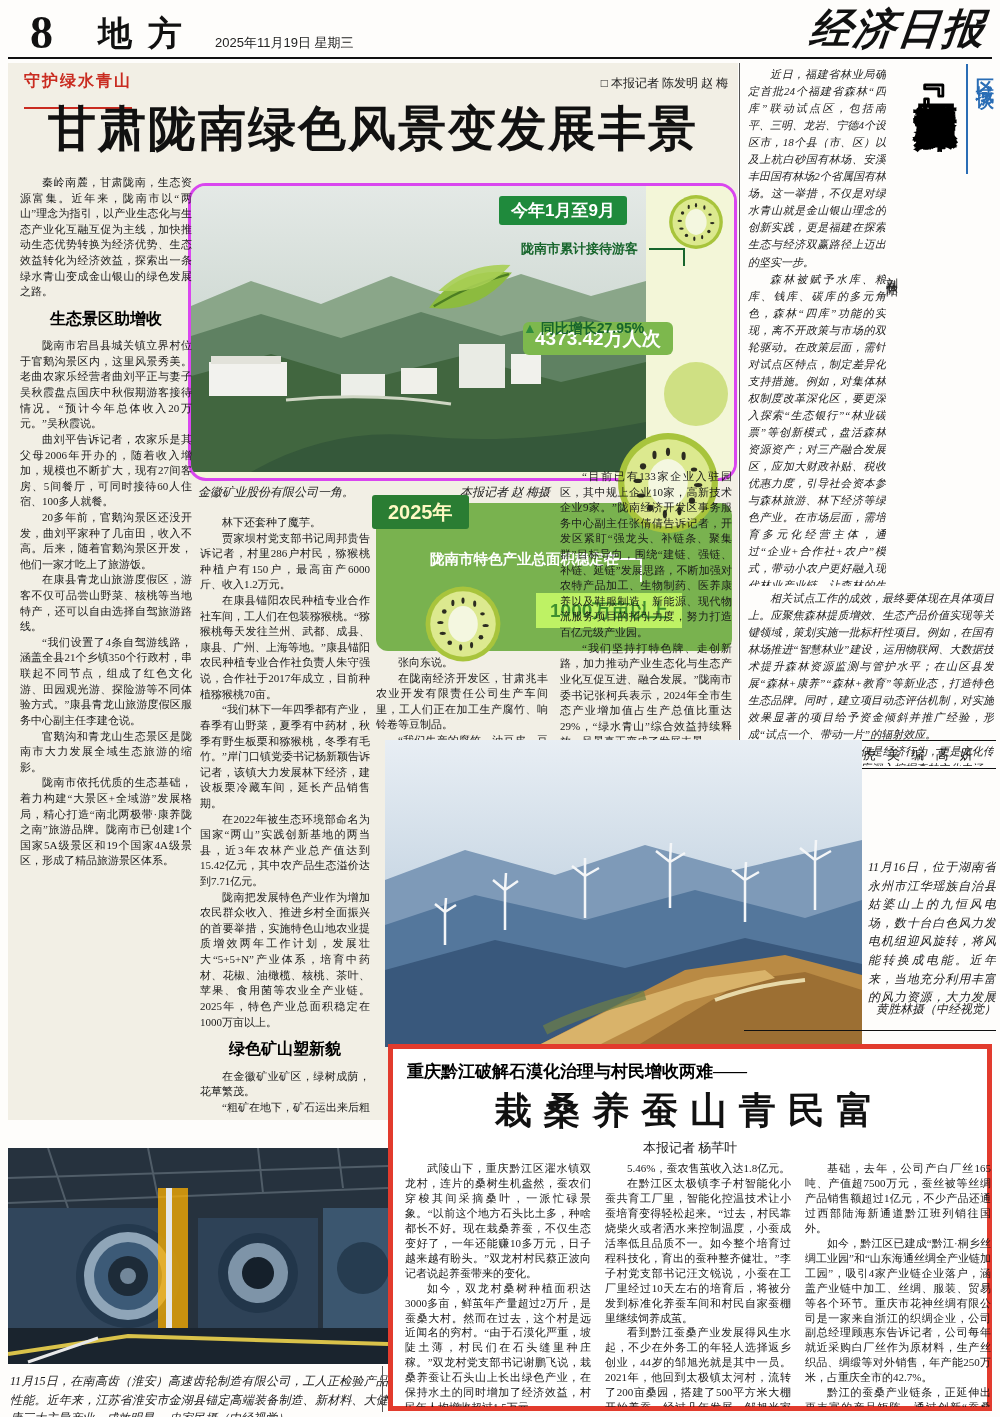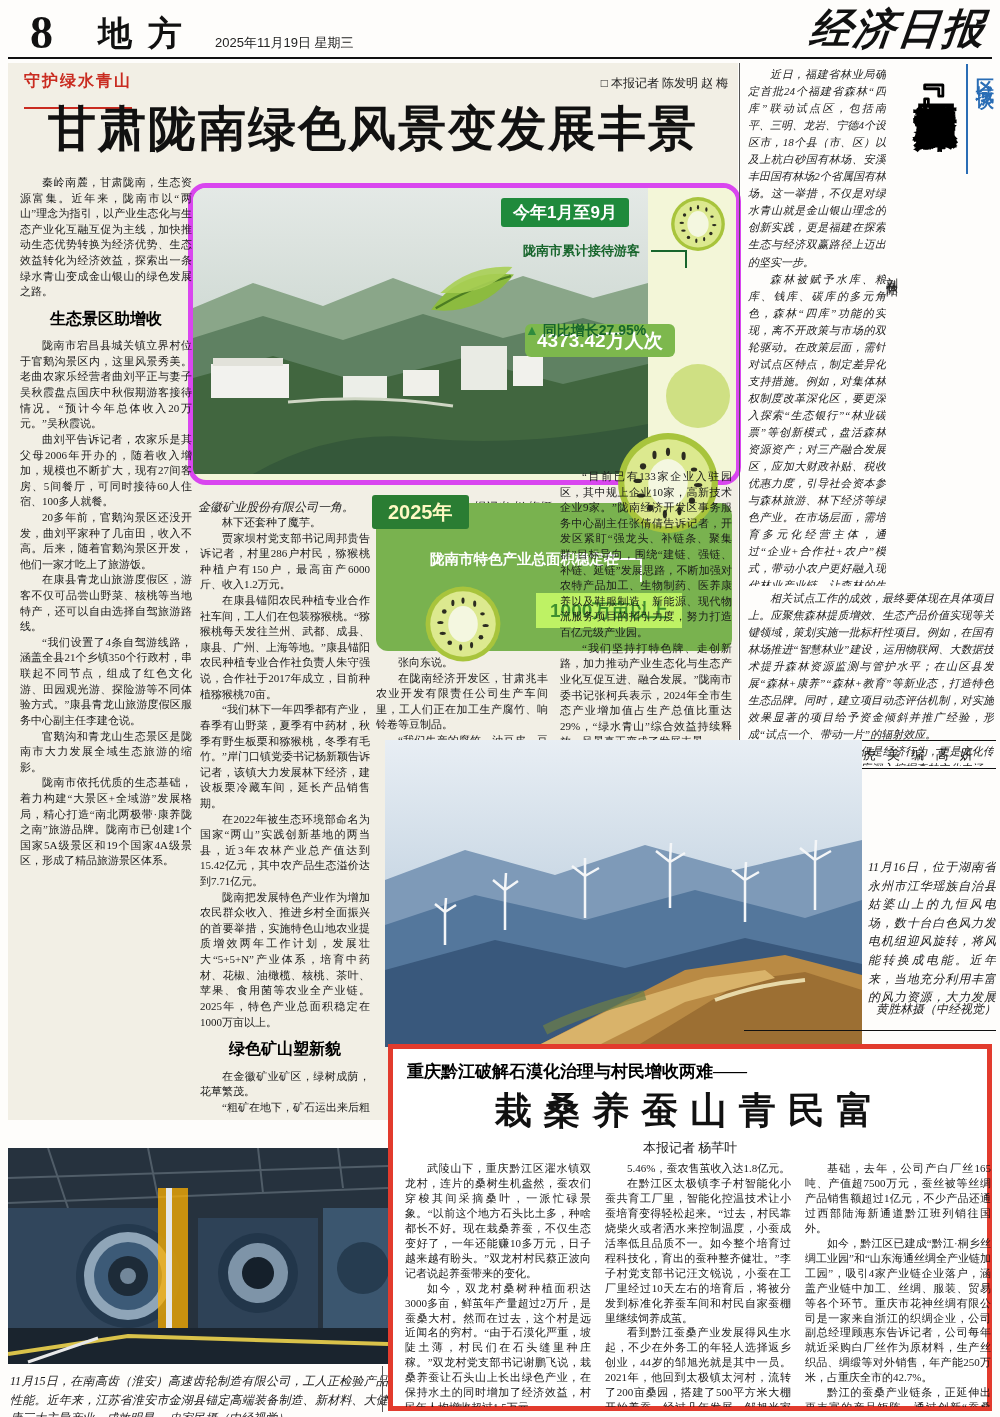--- a/index.html
+++ b/index.html
@@ -10,26 +10,26 @@
   .pagenum{font:bold 46px/1 "Liberation Serif",serif;}
   .section{font:bold 34px/1 "Liberation Sans",sans-serif;letter-spacing:16px;}
   .date{font:13px/1 "Liberation Sans",sans-serif;color:#222;}
   .masthead{font:bold italic 42px/1 "Liberation Serif",serif;transform:skewX(-6deg);letter-spacing:2px;}
   .hrule{background:#111;}
   
   .panel{background:#f2efe5;}
   .kicker{font:bold 16px/1.2 "Liberation Serif",serif;color:#c92b20;border-bottom:2px solid #c92b20;padding-bottom:17px;letter-spacing:2px;}
   .mainbyline{font:12px/1 "Liberation Serif",serif;color:#222;}
   .mainhead{font:bold 48px/1.1 "Liberation Sans",sans-serif;letter-spacing:2px;text-align:center;width:100%;}
-  .caption{font:italic 12px/1.5 "Liberation Serif",serif;color:#222;margin-top:15px;}
+  .caption{font:italic 12px/1.5 "Liberation Serif",serif;color:#222;}
   .col{font:11px/1.42 "Liberation Serif",serif;text-align:justify;overflow:hidden;color:#1a1a1a;}
   .col p{margin:0;text-indent:2em;}
   .col p.sub{text-indent:0;text-align:center;font:bold 16px/2.4 "Liberation Sans",sans-serif;color:#000;}
   
-  .photoframe{border:5px solid #d946ef;border-radius:18px;overflow:hidden;background:#f3f6d8;}
+  .photoframe{border:3px solid #d946ef;border-radius:18px;overflow:hidden;background:#f3f6d8;}
   .ig-badge{background:#1f8a3c;color:#fff;font:bold 17px/1 "Liberation Sans",sans-serif;padding:6px 12px;border-radius:3px;}
   .ig-label{color:#17652c;font:bold 13px/1.2 "Liberation Sans",sans-serif;}
   .ig-pill{background:#7db84d;color:#fff;font:bold 19px/1 "Liberation Sans",sans-serif;padding:7px 12px;border-radius:6px;margin-top:44px;}
   .ig-growth{color:#17652c;font:bold 14px/1.2 "Liberation Sans",sans-serif;}
   .tri{color:#2e8b3d;}
   .g2025{background:#79b24f;border-radius:12px;}
   .g2025-badge{background:#2a7d33;color:#fef9c3;font:bold 20px/1 "Liberation Sans",sans-serif;padding:7px 16px;border-radius:3px;}
   .g2025-label{color:#fff;font:bold 14.5px/1.2 "Liberation Sans",sans-serif;padding-left:32px;}
   .g2025-pill{background:#bef264;color:#3f8f2f;font:bold 19px/1 "Liberation Sans",sans-serif;padding:8px 14px;border-radius:0;}
   .conn{border-top:2px solid #17652c;border-right:2px solid #17652c;}

